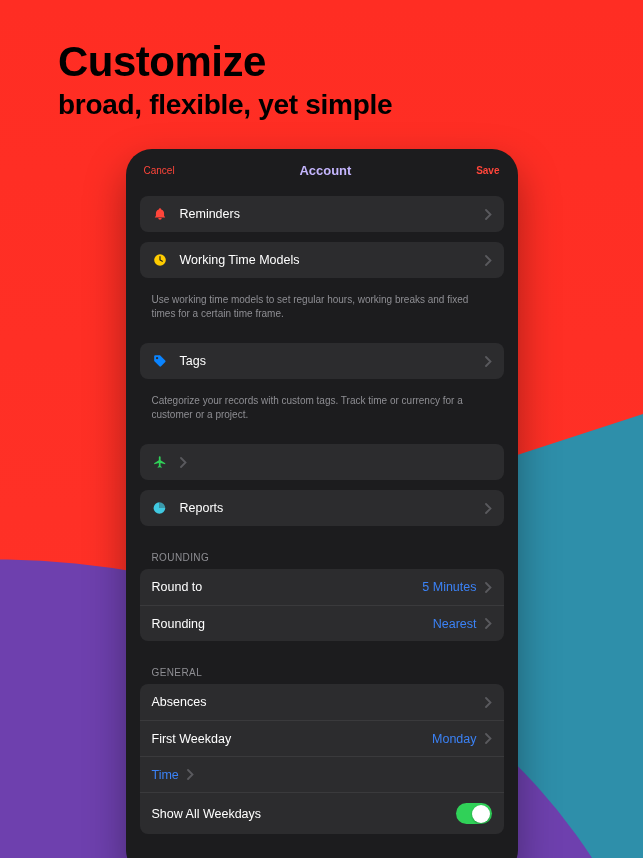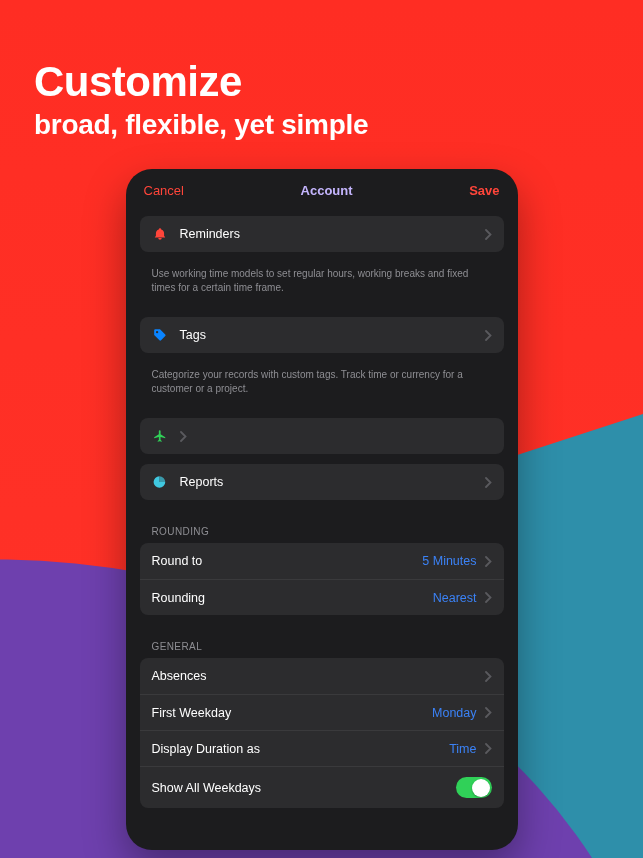--- a/index.html
+++ b/index.html
@@ -37,22 +37,23 @@
       height: 1200px;
       right: -900px;
       top: 380px;
       background: #2e8faa;
       transform: rotate(-18deg);
       border-radius: 10%;
     }
     .hero {
       position: relative;
       z-index: 2;
-      padding: 58px 34px 0;
-      color: #ffffff;
+      padding: 38px 34px 0;
+      color: #000000;
+      margin-left: 24px;
     }
     .hero-title {
       font-size: 42px;
       font-weight: 800;
       letter-spacing: -0.5px;
     }
     .hero-sub {
       font-size: 28px;
       font-weight: 700;
       margin-top: 3px;
@@ -70,21 +71,21 @@
       overflow: hidden;
     }
     .navbar {
       display: flex;
       align-items: center;
       justify-content: space-between;
       padding: 14px 18px 10px;
     }
     .nav-btn {
       color: #ff453a;
-      font-size: 13px;
+      font-size: 10px;
       font-weight: 400;
       cursor: pointer;
     }
     .nav-btn.save { font-weight: 600; }
     .nav-title {
       color: #c4b5fd;
       font-size: 13px;
       font-weight: 600;
     }
     .content {
@@ -192,20 +193,34 @@
             </svg>
         </span>
         <span class="row-label">Reminders</span>
         <svg class="chevron" width="7" height="11" viewBox="0 0 7 11" fill="none">
             <path d="M1 1l4.5 4.5L1 10" stroke="currentColor" stroke-width="1.8" stroke-linecap="round"></path>
           </svg>
       </div>
     </div>
 
     <div>
+      <div class="card">
+        <div class="row">
+          <span class="icon-wrap">
+            <svg width="14" height="14" viewBox="0 0 24 24" fill="#ffcc00">
+                <circle cx="12" cy="12" r="10"></circle>
+                <path d="M12 6v6l4 2" stroke="#1c1c1e" stroke-width="2" stroke-linecap="round" fill="none"></path>
+              </svg>
+          </span>
+          <span class="row-label">Working Time Models</span>
+          <svg class="chevron" width="7" height="11" viewBox="0 0 7 11" fill="none">
+              <path d="M1 1l4.5 4.5L1 10" stroke="currentColor" stroke-width="1.8" stroke-linecap="round"></path>
+            </svg>
+        </div>
+      </div>
       <div class="card-footer">Use working time models to set regular hours, working breaks and fixed times for a certain time frame.</div>
     </div>
 
     <div>
       <div class="card">
         <div class="row">
           <span class="icon-wrap">
             <svg width="14" height="14" viewBox="0 0 24 24" fill="#0a84ff">
                 <path d="M21 11l-9-9H4a2 2 0 00-2 2v8l9 9a2 2 0 002.8 0L21 13.8a2 2 0 000-2.8zM7 9a2 2 0 110-4 2 2 0 010 4z"></path>
               </svg>
@@ -274,21 +289,20 @@
           </svg>
       </div>
       <div class="row">
         <span class="row-label">First Weekday</span>
         <span class="row-value">Monday</span>
         <svg class="chevron" width="7" height="11" viewBox="0 0 7 11" fill="none">
             <path d="M1 1l4.5 4.5L1 10" stroke="currentColor" stroke-width="1.8" stroke-linecap="round"></path>
           </svg>
       </div>
       <div class="row">
-        <span class="row-label">Display Duration as</span>
         <span class="row-value">Time</span>
         <svg class="chevron" width="7" height="11" viewBox="0 0 7 11" fill="none">
             <path d="M1 1l4.5 4.5L1 10" stroke="currentColor" stroke-width="1.8" stroke-linecap="round"></path>
           </svg>
       </div>
       <div class="row">
         <span class="row-label">Show All Weekdays</span>
         <div class="toggle">
           <div class="toggle-knob"></div>
         </div>

